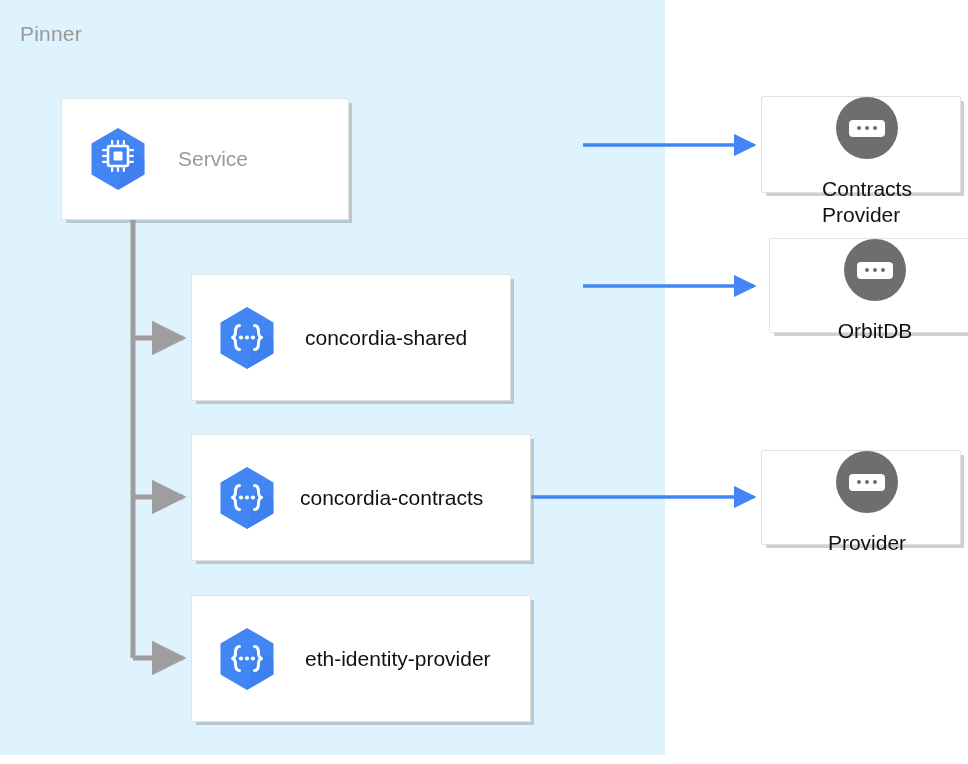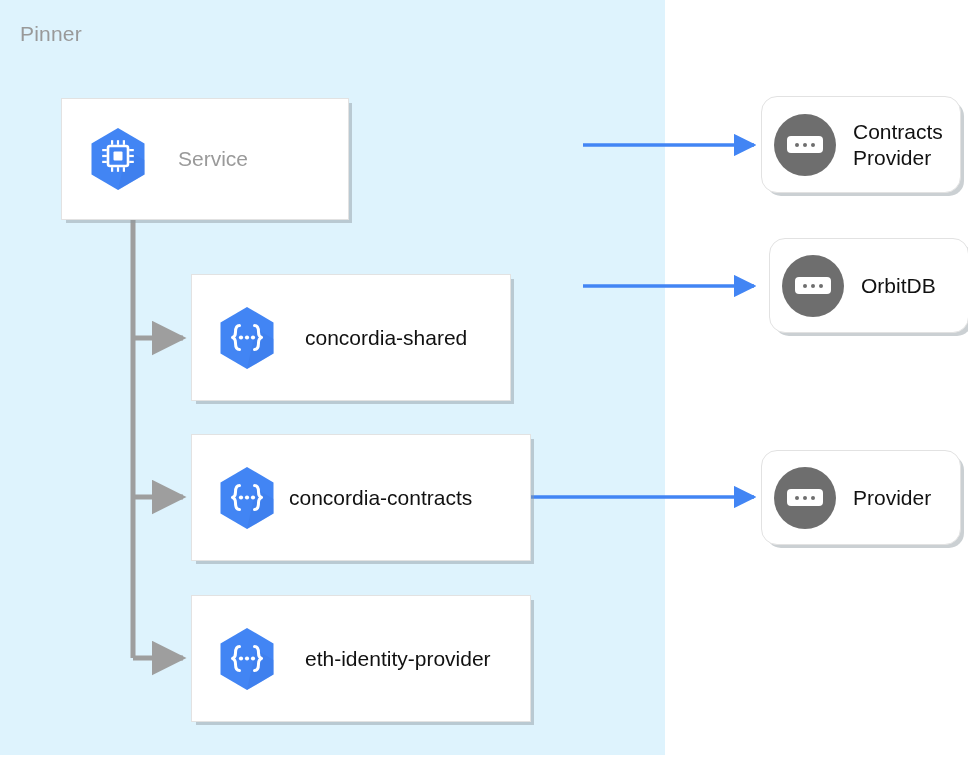--- a/index.html
+++ b/index.html
@@ -40,21 +40,22 @@
   .node {
     position: absolute;
     background: #ffffff;
     border: 1px solid #e2e2e2;
     box-sizing: border-box;
     display: flex;
     align-items: center;
     box-shadow: 4px 4px 0 -1px rgba(140,150,158,0.45);
   }
   .node.rounded {
-    border-radius: 16px;
+    border-radius: 2px;
+    flex-direction: column;
   }
 
   
   .hex-icon {
     position: relative;
     width: 58px;
     height: 64px;
     flex: 0 0 58px;
   }
   .hex-icon svg { display: block; }
@@ -178,21 +179,21 @@
         <g fill="#ffffff">
           <circle cx="23" cy="31.5" r="2.1"></circle>
           <circle cx="29" cy="31.5" r="2.1"></circle>
           <circle cx="35" cy="31.5" r="2.1"></circle>
         </g>
       </svg>
     </span>
     <span class="node-label">concordia-shared</span>
   </div>
 
-  <div class="node" style="left:191px; top:434px; width:340px; height:127px; padding-left:26px; gap:13px;text-align:center;">
+  <div class="node" style="left:191px; top:434px; width:340px; height:127px; padding-left:26px; gap:24px;text-align:center;">
     <span class="hex-icon">
       <svg width="58" height="64" viewBox="0 0 58 64">
         <path d="M29 1 L55.5 16.5 L55.5 47.5 L29 63 L2.5 47.5 L2.5 16.5 Z" fill="#4285f4"></path>
         <path d="M29 63 L55.5 47.5 L55.5 33 L38 23 Z" fill="#3c79e6" opacity="0.45"></path>
         <g fill="none" stroke="#ffffff" stroke-width="3" stroke-linecap="round" stroke-linejoin="round">
           <path d="M21.5 19.5 C17.5 19.5 17.5 23 17.5 26 C17.5 29 16 31 14.5 31.5 C16 32 17.5 34 17.5 37 C17.5 40 17.5 43.5 21.5 43.5"></path>
           <path d="M36.5 19.5 C40.5 19.5 40.5 23 40.5 26 C40.5 29 42 31 43.5 31.5 C42 32 40.5 34 40.5 37 C40.5 40 40.5 43.5 36.5 43.5"></path>
         </g>
         <g fill="#ffffff">
           <circle cx="23" cy="31.5" r="2.1"></circle>

